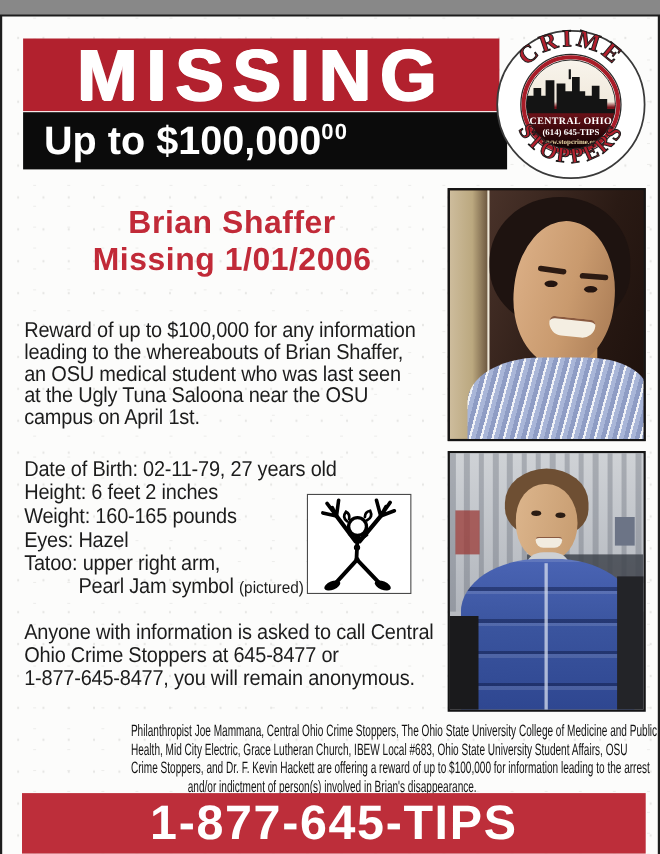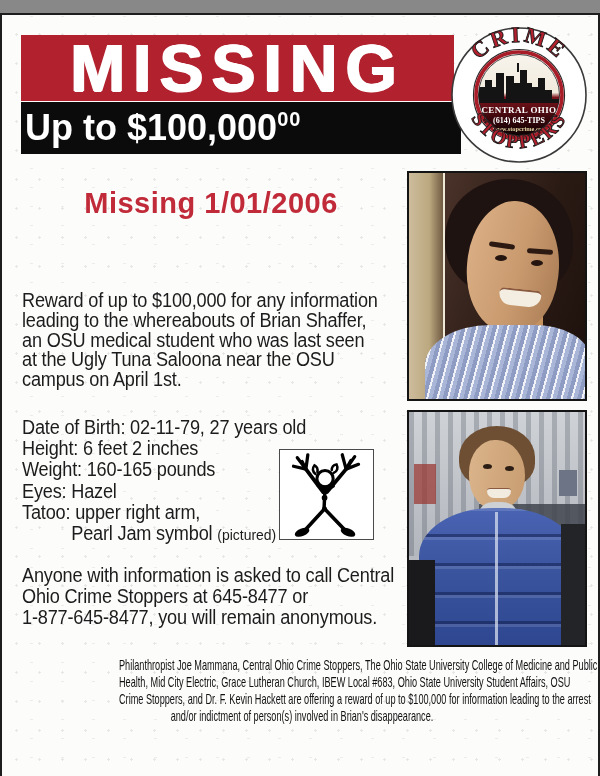--- a/index.html
+++ b/index.html
@@ -26,21 +26,21 @@
   .banner-title{
     color:#fff;font-size:66px;font-weight:bold;letter-spacing:8px;
     line-height:60px;white-space:nowrap;
     text-shadow:1px 0 0 #fff,-1px 0 0 #fff,0 1px 0 #fff;
   }
   .reward-bar{
     left:19px;top:87px;width:440px;height:52px;background:#0b0b0b;
     display:flex;align-items:center;
   }
   .reward-text{
-    color:#fff;font-size:36px;font-weight:bold;padding-left:4px;white-space:nowrap;
+    color:#fff;font-size:36px;font-weight:bold;padding-left:19px;white-space:nowrap;
   }
   .reward-sup{font-size:20px;vertical-align:14px;letter-spacing:1px;}
 
   
   .logo{left:447px;top:10px;width:140px;height:140px;}
 
   
   .heading{
     left:19px;top:172px;width:380px;text-align:center;
     color:#c12a38;font-size:29px;font-weight:bold;line-height:33px;letter-spacing:0.5px;
@@ -172,20 +172,21 @@
       <text font-family="Liberation Serif, serif" font-weight="bold" font-size="22" fill="#b3202e" stroke="#1a1a1a" stroke-width="0.9" letter-spacing="3">
         <textPath href="#arcTop" startOffset="50%" text-anchor="middle">CRIME</textPath>
       </text>
       <text font-family="Liberation Serif, serif" font-weight="bold" font-size="20" fill="#b3202e" stroke="#1a1a1a" stroke-width="0.9" letter-spacing="2">
         <textPath href="#arcBottom" startOffset="50%" text-anchor="middle">STOPPERS</textPath>
       </text>
     </svg>
   </div>
 
   <div class="abs heading">
+    <div>Brian Shaffer</div>
     <div>Missing 1/01/2006</div>
   </div>
 
   <div class="abs body-block intro">
       <div>Reward of up to $100,000 for any information</div>
       <div>leading to the whereabouts of Brian Shaffer,</div>
       <div>an OSU medical student who was last seen</div>
       <div>at the Ugly Tuna Saloona near the OSU</div>
       <div>campus on April 1st.</div>
     </div>
@@ -261,14 +262,17 @@
     <div class="abs p2-dark-r"></div>
   </div>
 
   <div class="abs fine-print">
       <div>Philanthropist Joe Mammana, Central Ohio Crime Stoppers, The Ohio State University College of Medicine and Public</div>
       <div>Health, Mid City Electric, Grace Lutheran Church, IBEW Local #683, Ohio State University Student Affairs, OSU</div>
       <div>Crime Stoppers, and Dr. F. Kevin Hackett are offering a reward of up to $100,000 for information leading to the arrest</div>
       <div>and/or indictment of person(s) involved in Brian's disappearance.</div>
     </div>
 
+  <div class="abs footer-bar">
+    <div class="footer-number">1-877-645-TIPS</div>
+  </div>
 
 </div>
 
 </body></html>

